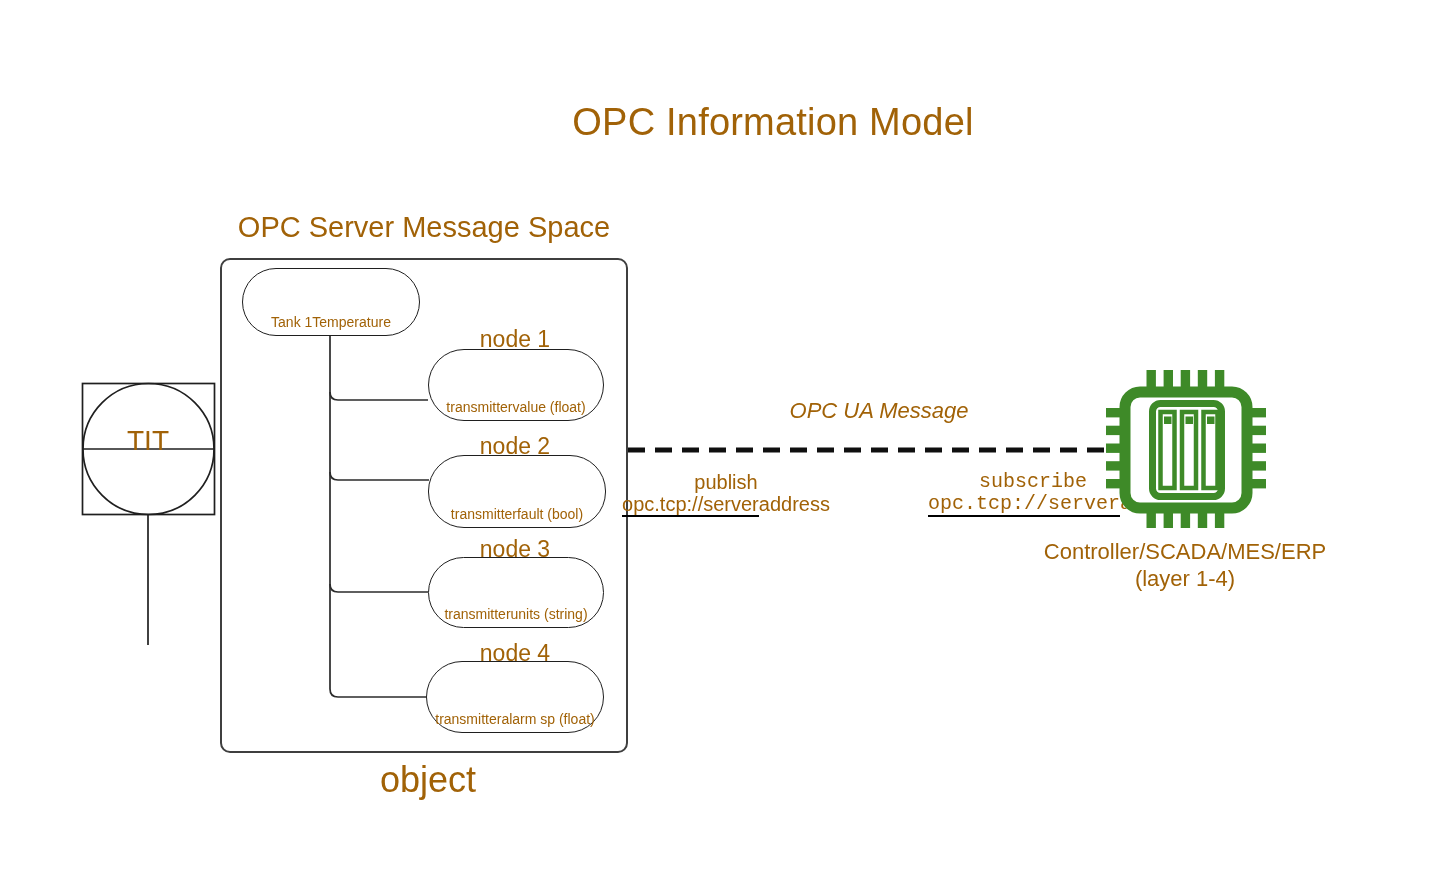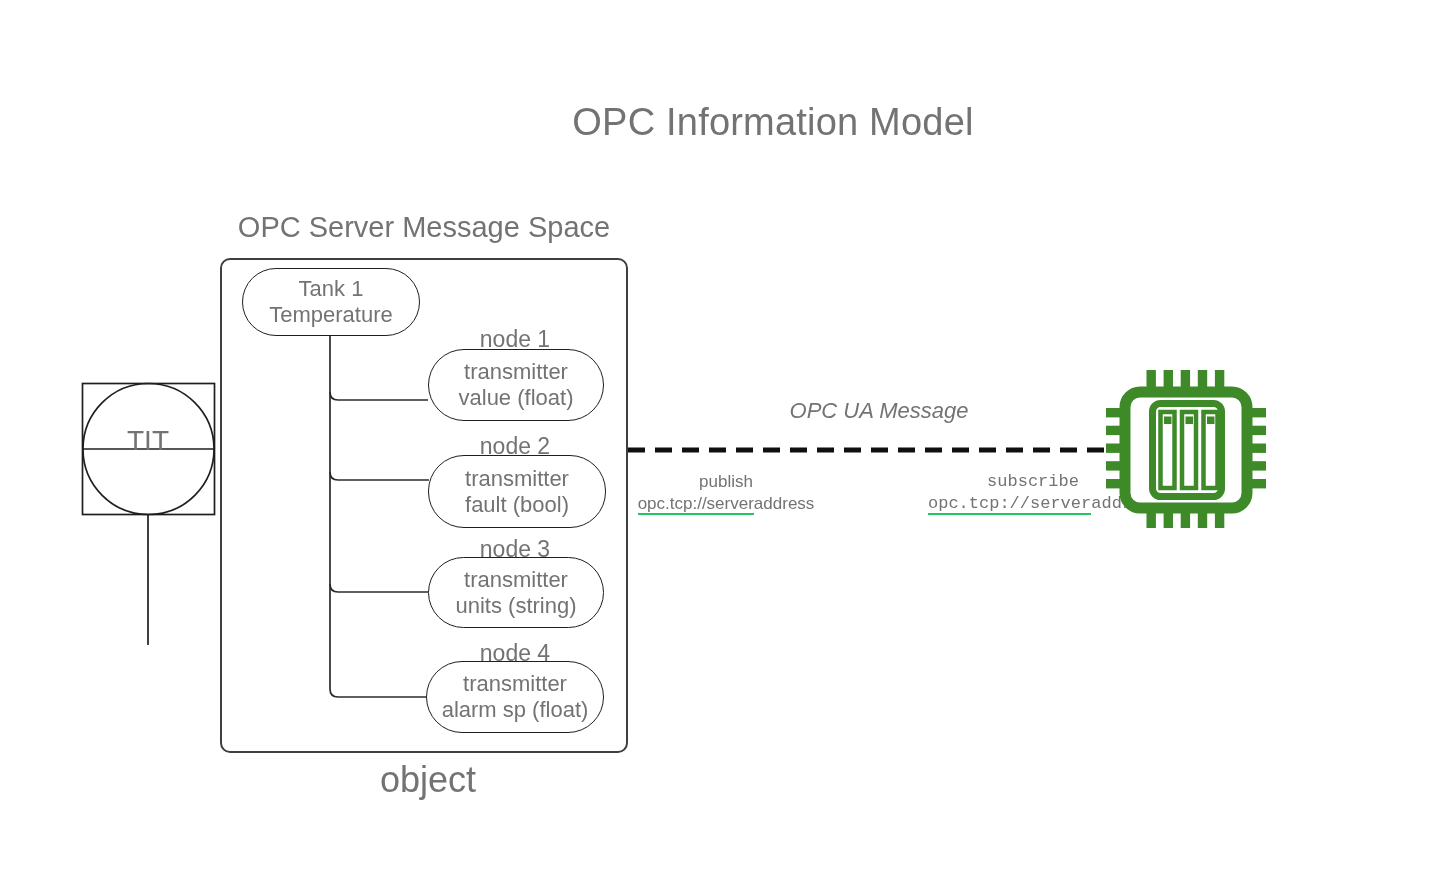--- a/index.html
+++ b/index.html
@@ -1,37 +1,37 @@
 <!DOCTYPE html>
 <html><head>
 <meta charset="utf-8">
 <style>
   html,body{margin:0;padding:0;background:#ffffff;}
   .canvas{
     position:relative;width:1452px;height:883px;background:#ffffff;overflow:hidden;
-    font-family:"Liberation Sans", sans-serif;color:#737373;
+    font-family:"Liberation Sans", sans-serif;color:#a16207;
   }
   .abs{position:absolute;}
   .ctr{text-align:center;}
   .title{font-size:38px;letter-spacing:0.2px;}
   .section-heading{font-size:29px;}
   .client-heading{font-size:29px;}
   .big-box{
     border:2px solid #3f3f3f;border-radius:10px;background:transparent;
   }
   .capsule{
     border:1.7px solid #1f1f1f;border-radius:36px;background:#ffffff;
-    display:flex;flex-direction:column;align-items:center;justify-content:center;
-    font-size:22px;line-height:26px;
+    display:flex;flex-direction:row;align-items:flex-end;justify-content:center;
+    font-size:14px;line-height:26px;
   }
   .node-label{font-size:23px;line-height:24px;}
   .object-label{font-size:36px;}
   .msg-label{font-size:22px;}
-  .pubsub{font-size:17px;line-height:22px;}
-  .pubsub .url-underlined{border-bottom:2px solid #22c55e;text-align:right;}
+  .pubsub{font-size:20px;line-height:22px;}
+  .pubsub .url-underlined{border-bottom:2px solid #000000;text-align:right;}
   .caption{font-size:22px;line-height:27px;}
   .tit-label{font-size:28px;}
   svg{display:block;}
   .lines-layer{position:absolute;left:0;top:0;}
 </style>
 </head>
 <body>
 
 <div class="canvas">
 
@@ -143,14 +143,18 @@
       <rect x="76" y="44" width="14" height="76"></rect>
       <rect x="97.5" y="44" width="14" height="76"></rect>
     </g>
     <g fill="#3e8a28">
       <rect x="58" y="48.5" width="7.5" height="7.5"></rect>
       <rect x="79.5" y="48.5" width="7.5" height="7.5"></rect>
       <rect x="101" y="48.5" width="7.5" height="7.5"></rect>
     </g>
   </svg>
 
+  <div class="abs ctr caption" style="left:1035px;top:538px;width:300px;">
+    <div>Controller/SCADA/MES/ERP</div>
+    <div>(layer 1-4)</div>
+  </div>
 
 </div>
 
 </body></html>

